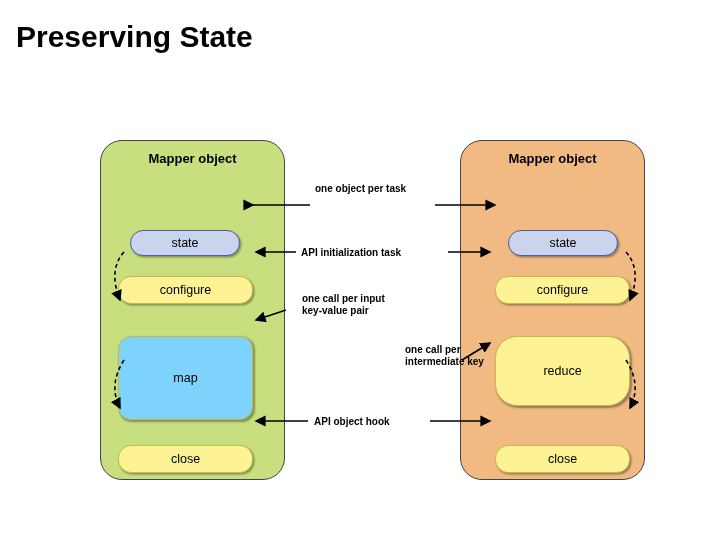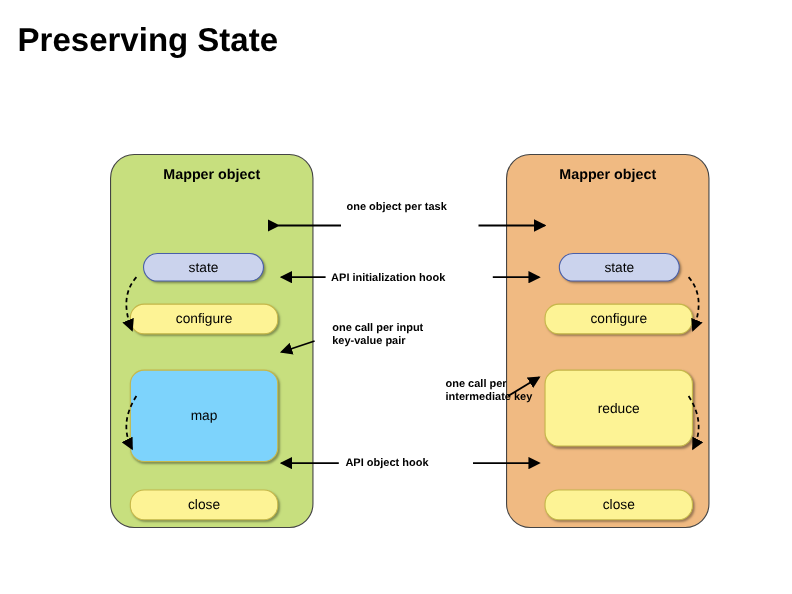--- a/index.html
+++ b/index.html
@@ -58,21 +58,21 @@
     align-items: center;
     justify-content: center;
     box-shadow: 1.5px 1.5px 2px rgba(0,0,0,0.35);
     margin-top: 38px;
   }
   .node-state-left  { left: 130px; top: 192px; width: 110px; height: 26px; background:#cbd3ed; border-color:#4a5fa8; }
   .node-state-right { left: 508px; top: 192px; width: 110px; height: 26px; background:#cbd3ed; border-color:#4a5fa8; }
   .node-conf-left   { left: 118px; top: 238px; width: 135px; height: 28px; background:#fdf395; border-color:#c6b84a; }
   .node-conf-right  { left: 495px; top: 238px; width: 135px; height: 28px; background:#fdf395; border-color:#c6b84a; }
   .node-map         { left: 118px; top: 298px; width: 135px; height: 84px; background:#7dd3fc; border-color:#c6b84a; }
-  .node-reduce      { left: 495px; top: 298px; width: 135px; height: 70px; background:#fdf395; border-color:#c6b84a; }
+  .node-reduce      { left: 495px; top: 298px; width: 135px; height: 70px; background:#fdf395; border-color:#c6b84a;border-radius:22px; }
   .node-close-left  { left: 118px; top: 407px; width: 135px; height: 28px; background:#fdf395; border-color:#c6b84a; }
   .node-close-right { left: 495px; top: 407px; width: 135px; height: 28px; background:#fdf395; border-color:#c6b84a; }
 
   .midlabel {
     position: absolute;
     font-size: 10px;
     font-weight: bold;
     color: #000;
     text-align: left;
     line-height: 1.15;
@@ -107,21 +107,21 @@
 <div class="node node-conf-left">configure</div>
 <div class="node node-map">map</div>
 <div class="node node-close-left">close</div>
 
 <div class="node node-state-right">state</div>
 <div class="node node-conf-right">configure</div>
 <div class="node node-reduce">reduce</div>
 <div class="node node-close-right">close</div>
 
 <div class="midlabel lab-top">one object per task</div>
-<div class="midlabel lab-api">API initialization hook</div>
+<div class="midlabel lab-api">API initialization task</div>
 <div class="midlabel lab-call1">one call per input<br>key-value pair</div>
 <div class="midlabel lab-call2">one call per<br>intermediate key</div>
 <div class="midlabel lab-clean">API object hook</div>
 
 <svg class="overlay" viewBox="0 0 720 540">
   <defs>
     <marker id="arr" markerWidth="7" markerHeight="7" refX="6" refY="3.5" orient="auto">
       <path d="M0,0 L7,3.5 L0,7 Z" fill="#000"></path>
     </marker>
   </defs>

